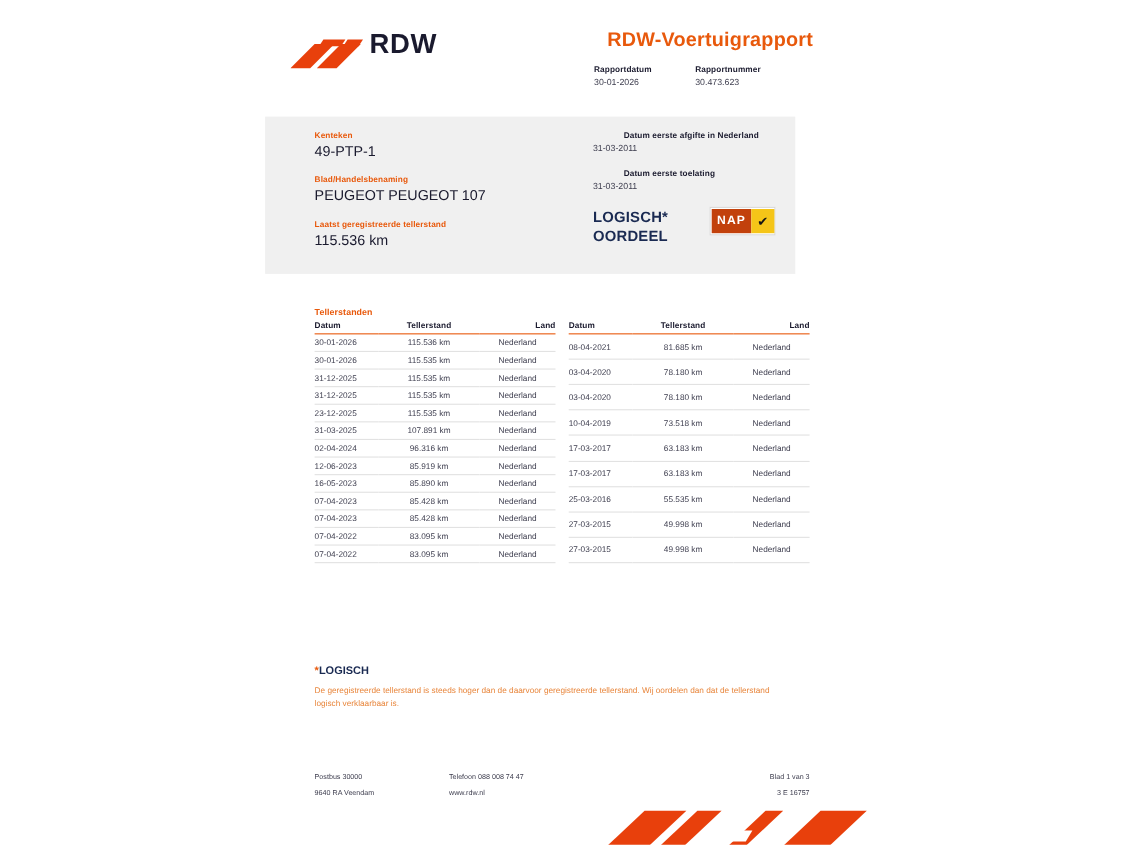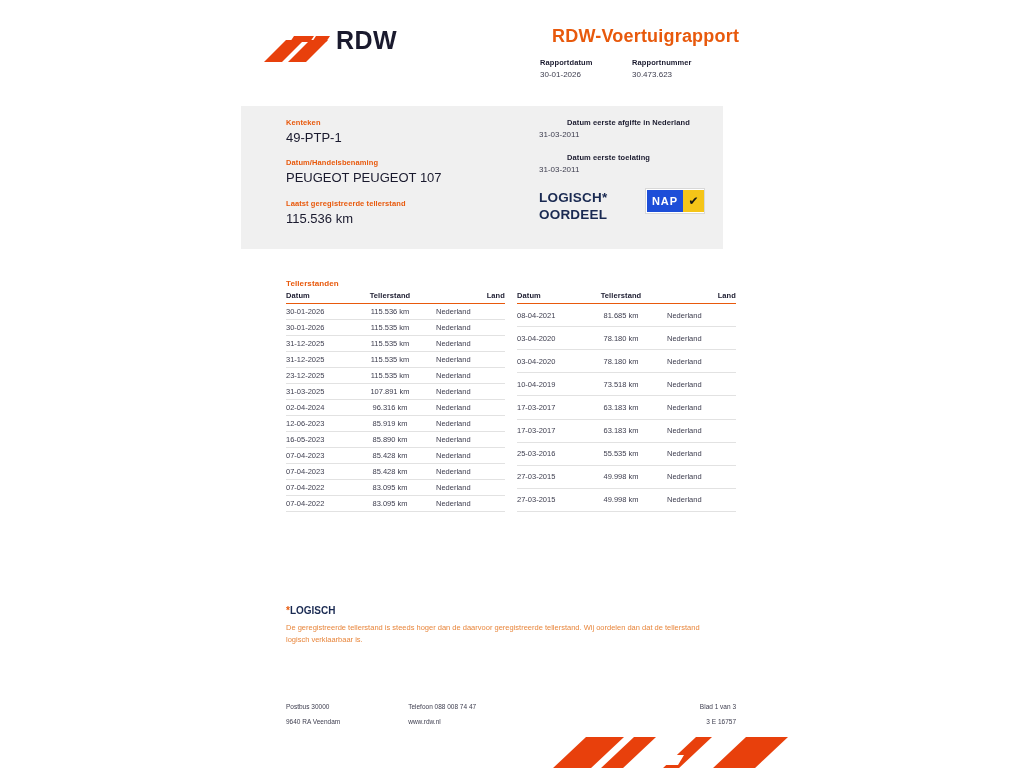--- a/index.html
+++ b/index.html
@@ -121,21 +121,21 @@
     position: absolute;
     left: 404px; top: 82px;
     width: 58px; height: 24px;
     background: #ffffff;
     border: 1px solid #d8d8d8;
     display: flex;
     align-items: center;
   }
   .nap-black {
     width: 36px; height: 22px;
-    background: #1d4ed8;
+    background: #c2410c;
     color: #fff;
     font-size: 11px;
     font-weight: bold;
     letter-spacing: 1px;
     display: flex;
     align-items: center;
     justify-content: center;
     margin: 1px 0 1px 1px;
   }
   .nap-check {
@@ -182,21 +182,21 @@
   }
   table.odo th.c { text-align: center; }
   table.odo th.r { text-align: right; }
   table.odo td {
     font-size: 7.5px;
     color: #3d3d4e;
     padding: 3px 0;
     border-bottom: 1px solid #e2e2e2;
   }
   table.odo td.c { text-align: center; }
-  table.odo td.r { text-align: left; }
+  table.odo td.r { text-align: center; }
   table.odo col.date { width: 58px; }
   table.odo col.odo { width: 92px; }
   table.odo col.land { width: 69px; }
 
   
   .footnote {
     position: absolute;
     left: 286px; top: 605px;
     width: 430px;
   }
@@ -260,21 +260,21 @@
       <div class="lbl">Rapportnummer</div>
       <div class="val">30.473.623</div>
     </div>
   </div>
 
   <div class="panel">
     <div class="panel-left">
       <div class="field-label first">Kenteken</div>
       <div class="field-value-lg">49-PTP-1</div>
 
-      <div class="field-label">Datum/Handelsbenaming</div>
+      <div class="field-label">Blad/Handelsbenaming</div>
       <div class="field-value-lg">PEUGEOT PEUGEOT 107</div>
 
       <div class="field-label">Laatst geregistreerde tellerstand</div>
       <div class="field-value-lg">115.536 km</div>
     </div>
 
     <div class="panel-right">
       <div class="field-label-dark first">Datum eerste afgifte in Nederland</div>
       <div class="field-value-sm">31-03-2011</div>
 

